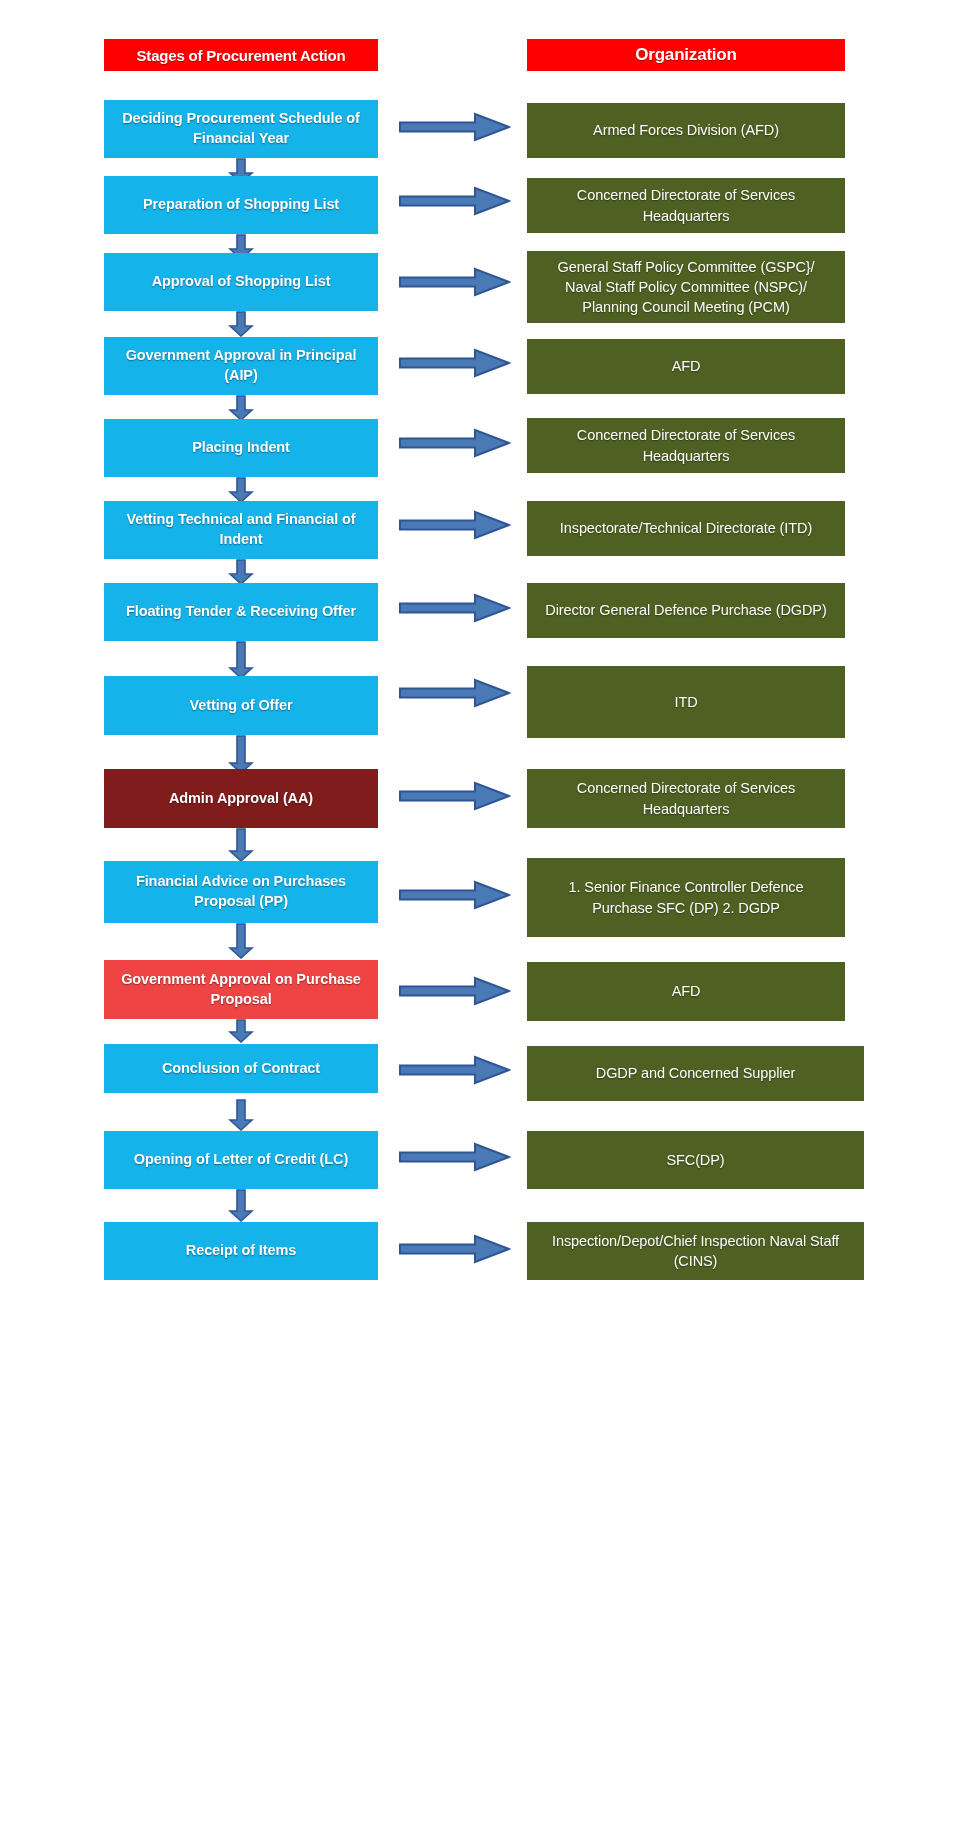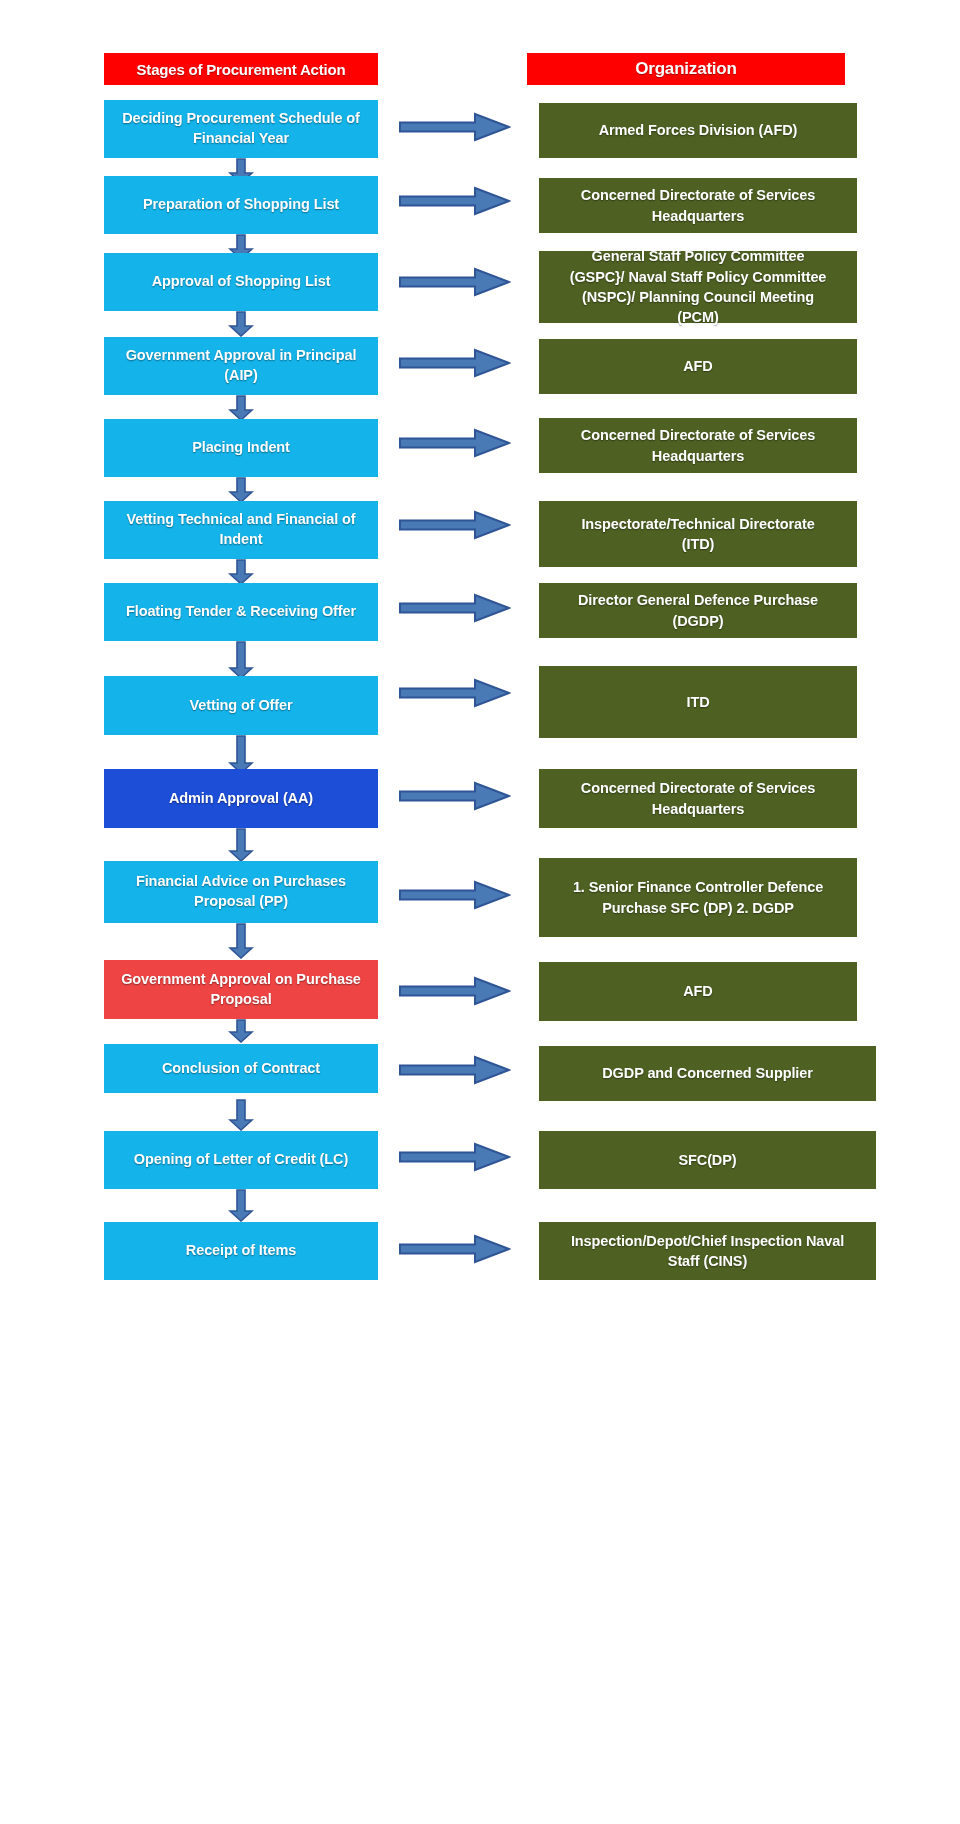--- a/index.html
+++ b/index.html
@@ -18,21 +18,21 @@
   #flowchart {
     position: absolute;
     left: 0; top: 0;
     width: 960px;
     height: 1824px;
   }
 
   
   .header-row {
     position: absolute;
-    left: 0; top: 53px;
+    left: 0; top: 39px;
     width: 772px;
     height: 32px;
   }
   .hdr {
     position: absolute;
     top: 0;
     height: 32px;
     background: #FF0000;
     color: #ffffff;
     font-weight: bold;
@@ -74,31 +74,30 @@
     text-shadow: 0 1px 1.5px rgba(0,0,0,0.42);
     letter-spacing: -0.1px;
   }
 
   .org-box {
     position: absolute;
     left: 527px;
     background: #4E6122;
     color: #ffffff;
     font-size: 14.5px;
-    font-weight: bold;
+    font-weight: normal;
     display: flex;
     align-items: center;
     justify-content: center;
     text-align: center;
     box-sizing: border-box;
-    padding: 2px 26px;
+    padding: 2px 16px;
     line-height: 1.4;
     text-shadow: 0 1px 1.5px rgba(0,0,0,0.42);
     letter-spacing: -0.1px;
-    margin-left: 12px;
   }
 
   
   .arrow-right {
     position: absolute;
     width: 112px;
     height: 30px;
     pointer-events: none;
   }
   .arrow-right svg { display: block; width: 112px; height: 30px; }
@@ -192,21 +191,21 @@
           </svg>
         </div>
       </div>
       <div class="row">
         <div class="stage-box" style="top: 501px; height: 58px; background: rgb(20, 180, 235);">Vetting Technical and Financial of Indent</div>
         <div class="arrow-right" style="top: 510px; left: 399px;">
           <svg viewBox="0 0 112 30" xmlns="http://www.w3.org/2000/svg">
             <polygon points="1,10.5 76,10.5 76,2 110,15 76,28 76,19.5 1,19.5" fill="#4A7AB5" stroke="#2F5597" stroke-width="2" stroke-linejoin="miter"></polygon>
           </svg>
         </div>
-        <div class="org-box" style="top: 501px; height: 66px; left: 527px; width: 318px; background: rgb(78, 97, 34);">Inspectorate/Technical  Directorate (ITD)</div>
+        <div class="org-box" style="top: 501px; height: 55px; left: 527px; width: 318px; background: rgb(78, 97, 34);">Inspectorate/Technical  Directorate (ITD)</div>
         <div class="arrow-down" style="top: 559px; left: 228px; height: 26px;">
           <svg viewBox="0 0 26 26" preserveAspectRatio="none" xmlns="http://www.w3.org/2000/svg">
             <polygon points="9,1 17,1 17,15 24,15 13,25 2,15 9,15" fill="#4A7AB5" stroke="#2F5597" stroke-width="1.6" stroke-linejoin="miter"></polygon>
           </svg>
         </div>
       </div>
       <div class="row">
         <div class="stage-box" style="top: 583px; height: 58px; background: rgb(20, 180, 235);">Floating Tender &amp; Receiving Offer</div>
         <div class="arrow-right" style="top: 593px; left: 399px;">
           <svg viewBox="0 0 112 30" xmlns="http://www.w3.org/2000/svg">
@@ -228,21 +227,21 @@
           </svg>
         </div>
         <div class="org-box" style="top: 666px; height: 72px; left: 527px; width: 318px; background: rgb(78, 97, 34);">ITD</div>
         <div class="arrow-down" style="top: 735px; left: 228px; height: 39px;">
           <svg viewBox="0 0 26 39" preserveAspectRatio="none" xmlns="http://www.w3.org/2000/svg">
             <polygon points="9,1 17,1 17,28 24,28 13,38 2,28 9,28" fill="#4A7AB5" stroke="#2F5597" stroke-width="1.6" stroke-linejoin="miter"></polygon>
           </svg>
         </div>
       </div>
       <div class="row">
-        <div class="stage-box" style="top: 769px; height: 59px; background: #1d4ed8;">Admin Approval (AA)</div>
+        <div class="stage-box" style="top: 769px; height: 59px; background: #7f1d1d;">Admin Approval (AA)</div>
         <div class="arrow-right" style="top: 781px; left: 399px;">
           <svg viewBox="0 0 112 30" xmlns="http://www.w3.org/2000/svg">
             <polygon points="1,10.5 76,10.5 76,2 110,15 76,28 76,19.5 1,19.5" fill="#4A7AB5" stroke="#2F5597" stroke-width="2" stroke-linejoin="miter"></polygon>
           </svg>
         </div>
         <div class="org-box" style="top: 769px; height: 59px; left: 527px; width: 318px; background: rgb(78, 97, 34);">Concerned Directorate of Services Headquarters</div>
         <div class="arrow-down" style="top: 828px; left: 228px; height: 34px;">
           <svg viewBox="0 0 26 34" preserveAspectRatio="none" xmlns="http://www.w3.org/2000/svg">
             <polygon points="9,1 17,1 17,23 24,23 13,33 2,23 9,23" fill="#4A7AB5" stroke="#2F5597" stroke-width="1.6" stroke-linejoin="miter"></polygon>
           </svg>

